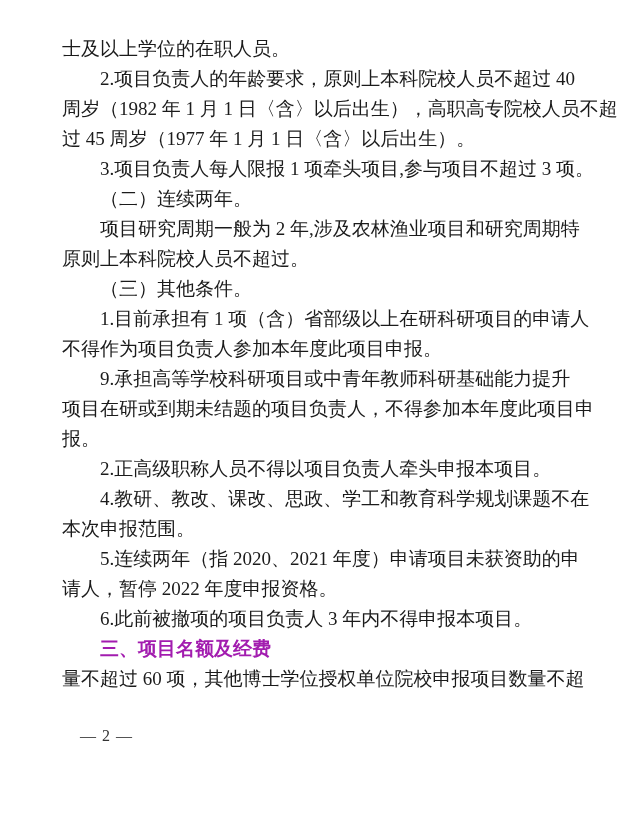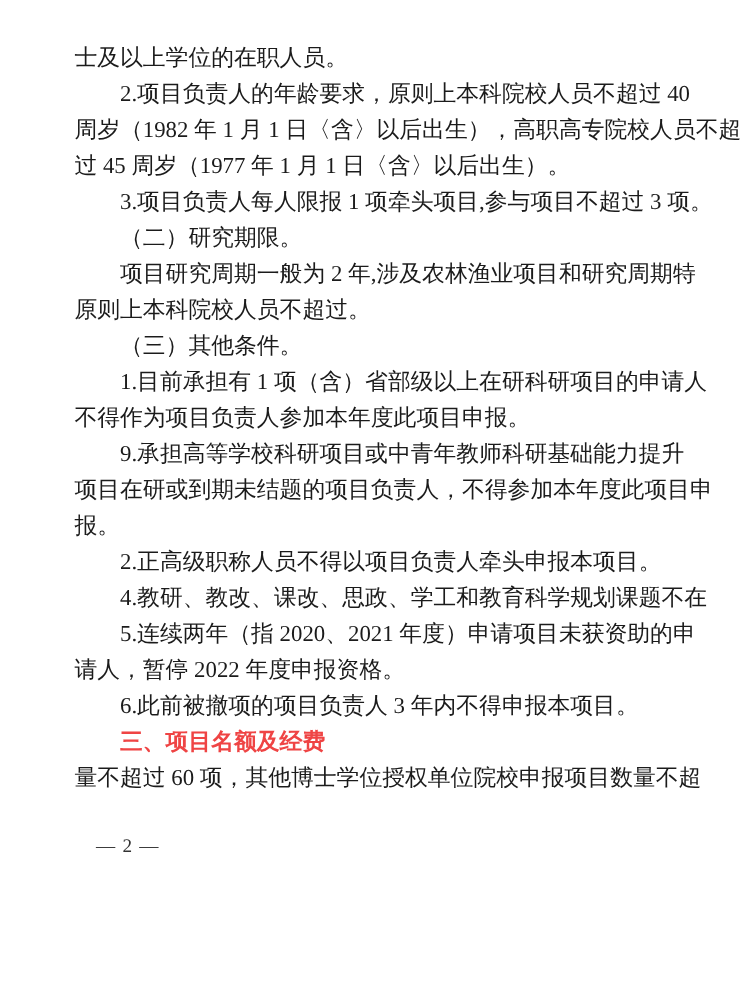--- a/index.html
+++ b/index.html
@@ -28,52 +28,53 @@
     letter-spacing: 0px;
     white-space: pre;
     font-weight: 400;
   }
   .indent {
     padding-left: 38px;
   }
   .heading {
     font-family: "Liberation Sans", sans-serif;
     font-weight: 700;
-    color: #ef4444;
+    color: #a21caf;
   }
   .footer {
     margin-top: 32px;
     padding-left: 18px;
     font-size: 16px;
     line-height: 20px;
     letter-spacing: 1px;
     color: #333333;
     white-space: pre;
   }
 </style>
 </head>
 <body>
 
 <div class="page">
   <div class="line">士及以上学位的在职人员。</div>
   <div class="line indent">2.项目负责人的年龄要求，原则上本科院校人员不超过 40</div>
   <div class="line">周岁（1982 年 1 月 1 日〈含〉以后出生），高职高专院校人员不超</div>
   <div class="line">过 45 周岁（1977 年 1 月 1 日〈含〉以后出生）。</div>
   <div class="line indent">3.项目负责人每人限报 1 项牵头项目,参与项目不超过 3 项。</div>
-  <div class="line indent">（二）研究期限。</div>
+  <div class="line indent">（二）连续两年。</div>
   <div class="line indent">项目研究周期一般为 2 年,涉及农林渔业项目和研究周期特</div>
   <div class="line">原则上本科院校人员不超过。</div>
   <div class="line indent">（三）其他条件。</div>
   <div class="line indent">1.目前承担有 1 项（含）省部级以上在研科研项目的申请人</div>
   <div class="line">不得作为项目负责人参加本年度此项目申报。</div>
   <div class="line indent">9.承担高等学校科研项目或中青年教师科研基础能力提升</div>
   <div class="line">项目在研或到期未结题的项目负责人，不得参加本年度此项目申</div>
   <div class="line">报。</div>
   <div class="line indent">2.正高级职称人员不得以项目负责人牵头申报本项目。</div>
   <div class="line indent">4.教研、教改、课改、思政、学工和教育科学规划课题不在</div>
+  <div class="line">本次申报范围。</div>
   <div class="line indent">5.连续两年（指 2020、2021 年度）申请项目未获资助的申</div>
   <div class="line">请人，暂停 2022 年度申报资格。</div>
   <div class="line indent">6.此前被撤项的项目负责人 3 年内不得申报本项目。</div>
   <div class="line indent heading">三、项目名额及经费</div>
   <div class="line">量不超过 60 项，其他博士学位授权单位院校申报项目数量不超</div>
 
   <div class="footer">— 2 —</div>
 </div>
 
 </body></html>

